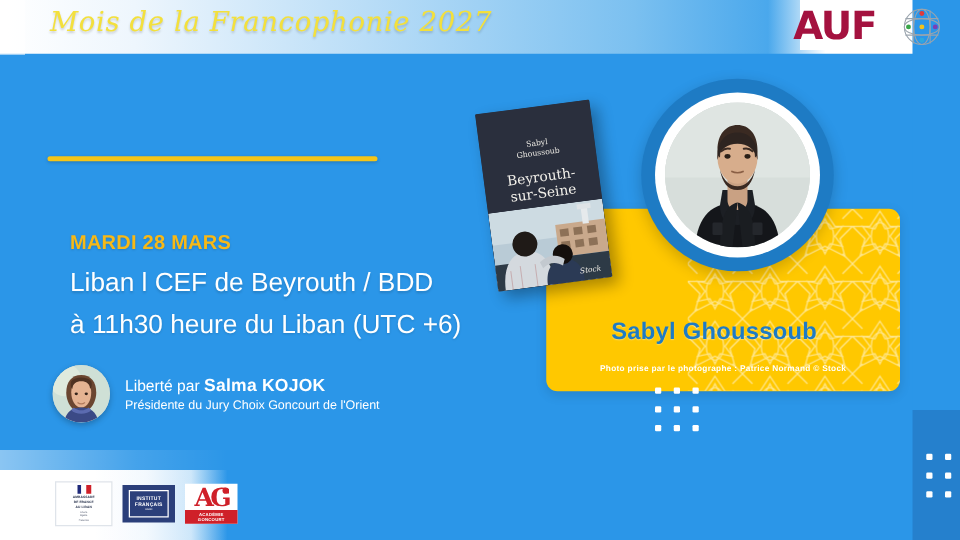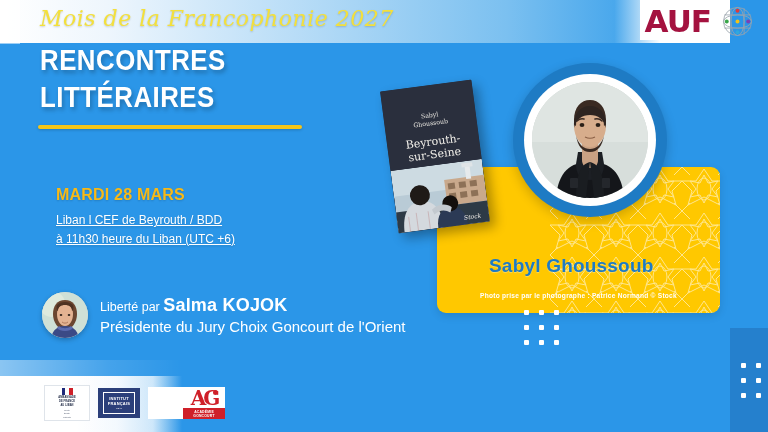--- a/index.html
+++ b/index.html
@@ -35,21 +35,21 @@
   .bottom-left-fade{
     position:absolute;left:0;bottom:0;width:182px;height:72px;
     background:linear-gradient(90deg,rgba(255,255,255,.45) 0%,rgba(255,255,255,.12) 60%,rgba(255,255,255,0) 100%);
   }
   .left-top-fade{
     position:absolute;left:0;top:0;width:20px;height:44px;background:#ffffff;opacity:.55;
   }
 
   
   .auf{
-    position:absolute;right:14px;top:3px;height:36px;display:flex;align-items:center;gap:10px;
+    position:absolute;right:14px;top:3px;height:36px;display:flex;align-items:center;gap:20px;
   }
   .auf-word{
     font-family:"DejaVu Sans",sans-serif;
     font-weight:bold;font-size:31px;letter-spacing:-1px;
     color:#a4123f;line-height:1;
   }
   .auf-globe{width:33px;height:33px;display:block;}
 
   
   .kicker{
@@ -76,56 +76,55 @@
   }
 
   
   .info{position:absolute;left:56px;top:186px;width:360px;}
   .info .date{
     color:#f7b917;font-weight:bold;font-size:16px;letter-spacing:.2px;
     margin:0 0 7px 0;
     text-shadow:0 1px 2px rgba(0,0,0,.16);
   }
   .info .line{
-    color:#ffffff;font-size:12px;line-height:1.55;margin:0;
+    color:#ffffff;font-size:21px;line-height:1.55;margin:0;
     text-shadow:0 1px 2px rgba(0,0,0,.16);
-    text-decoration:underline;
   }
 
   
   .moderator{
     position:absolute;left:42px;top:292px;display:flex;align-items:center;gap:12px;
   }
   .mod-avatar{
     width:46px;height:46px;border-radius:50%;overflow:hidden;flex:0 0 auto;
     box-shadow:0 2px 5px rgba(0,0,0,.25);
     background:#b9cdd8;position:relative;
   }
   .mod-avatar svg{display:block;width:46px;height:46px;}
   .mod-text{color:#ffffff;line-height:1.35;}
   .mod-line1{font-size:12.5px;}
-  .mod-line1 b{font-size:18px;letter-spacing:.2px;}
-  .mod-line2{font-size:15px;}
+  .mod-line1 b{font-size:14px;letter-spacing:.2px;}
+  .mod-line2{font-size:10px;}
 
   
   .logos{
     position:absolute;left:44px;bottom:11px;display:flex;align-items:center;gap:8px;
   }
   .logo-box{background:#fff;display:flex;align-items:center;justify-content:center;}
   .logo-amb{width:44px;height:30px;border:1px solid #dfe4ea;flex-direction:column;gap:1px;padding:2px 0;}
   .flag{width:11px;height:7px;display:flex;}
   .flag i{flex:1;display:block;}
   .flag .b{background:#1f2a7a;}.flag .w{background:#fff;}.flag .r{background:#cf2029;}
   .amb-t{font-size:2.6px;line-height:1.25;color:#18233f;font-weight:bold;text-align:center;letter-spacing:.1px;}
   .amb-s{font-size:1.9px;line-height:1.3;color:#5a6275;text-align:center;}
   .logo-if{width:42px;height:30px;background:#2b3f7a;display:flex;align-items:center;justify-content:center;}
   .if-inner{border:1px solid #fff;width:30px;height:20px;display:flex;flex-direction:column;align-items:center;justify-content:center;}
   .if-t{color:#fff;font-size:4px;font-weight:bold;line-height:1.1;letter-spacing:.2px;text-align:center;}
   .if-s{color:#fff;font-size:2px;margin-top:1px;}
-  .logo-ag{width:42px;height:32px;background:#fff;position:relative;display:flex;flex-direction:column;align-items:center;justify-content:flex-end;padding-left:35px;}
+  .logo-ag{width:42px;height:32px;background:#fff;position:relative;display:flex;flex-direction:column;align-items:center;justify-content:flex-end;}
   .ag-mark{font-family:"DejaVu Serif",serif;font-weight:bold;font-size:20px;color:#cf2029;line-height:1;letter-spacing:-3px;}
   .ag-dot{position:absolute;right:7px;top:3px;width:5px;height:5px;border-radius:50%;background:#cf2029;}
   .ag-bar{width:42px;background:#cf2029;color:#fff;font-size:3.4px;text-align:center;letter-spacing:.2px;padding:1.5px 0;font-weight:bold;}
 
   
   .yellow-card{
     position:absolute;left:437px;top:167px;width:283px;height:146px;
     background:#ffc800;border-radius:9px;overflow:hidden;
     box-shadow:0 3px 9px rgba(0,0,0,.12);
   }
@@ -205,24 +204,20 @@
       </g>
       <circle cx="20" cy="7" r="2.4" fill="#e03a3a"></circle>
       <circle cx="33" cy="20" r="2.4" fill="#7b3fb5"></circle>
       <circle cx="20" cy="33" r="2.4" fill="#2fa8dd"></circle>
       <circle cx="7" cy="20" r="2.4" fill="#3aa64a"></circle>
       <circle cx="20" cy="20" r="2.4" fill="#f2c21a"></circle>
     </svg>
   </div>
 
   <div class="kicker">Mois de la Francophonie 2027</div>
-  <div class="headline">
-    <span>RENCONTRES</span>
-    <span>LITTÉRAIRES</span>
-  </div>
   <div class="rule"></div>
 
   <div class="info">
     <p class="date">MARDI 28 MARS</p>
     <p class="line">Liban l CEF de Beyrouth / BDD</p>
     <p class="line">à 11h30 heure du Liban (UTC +6)</p>
   </div>
 
   <div class="moderator">
     <div class="mod-avatar">

